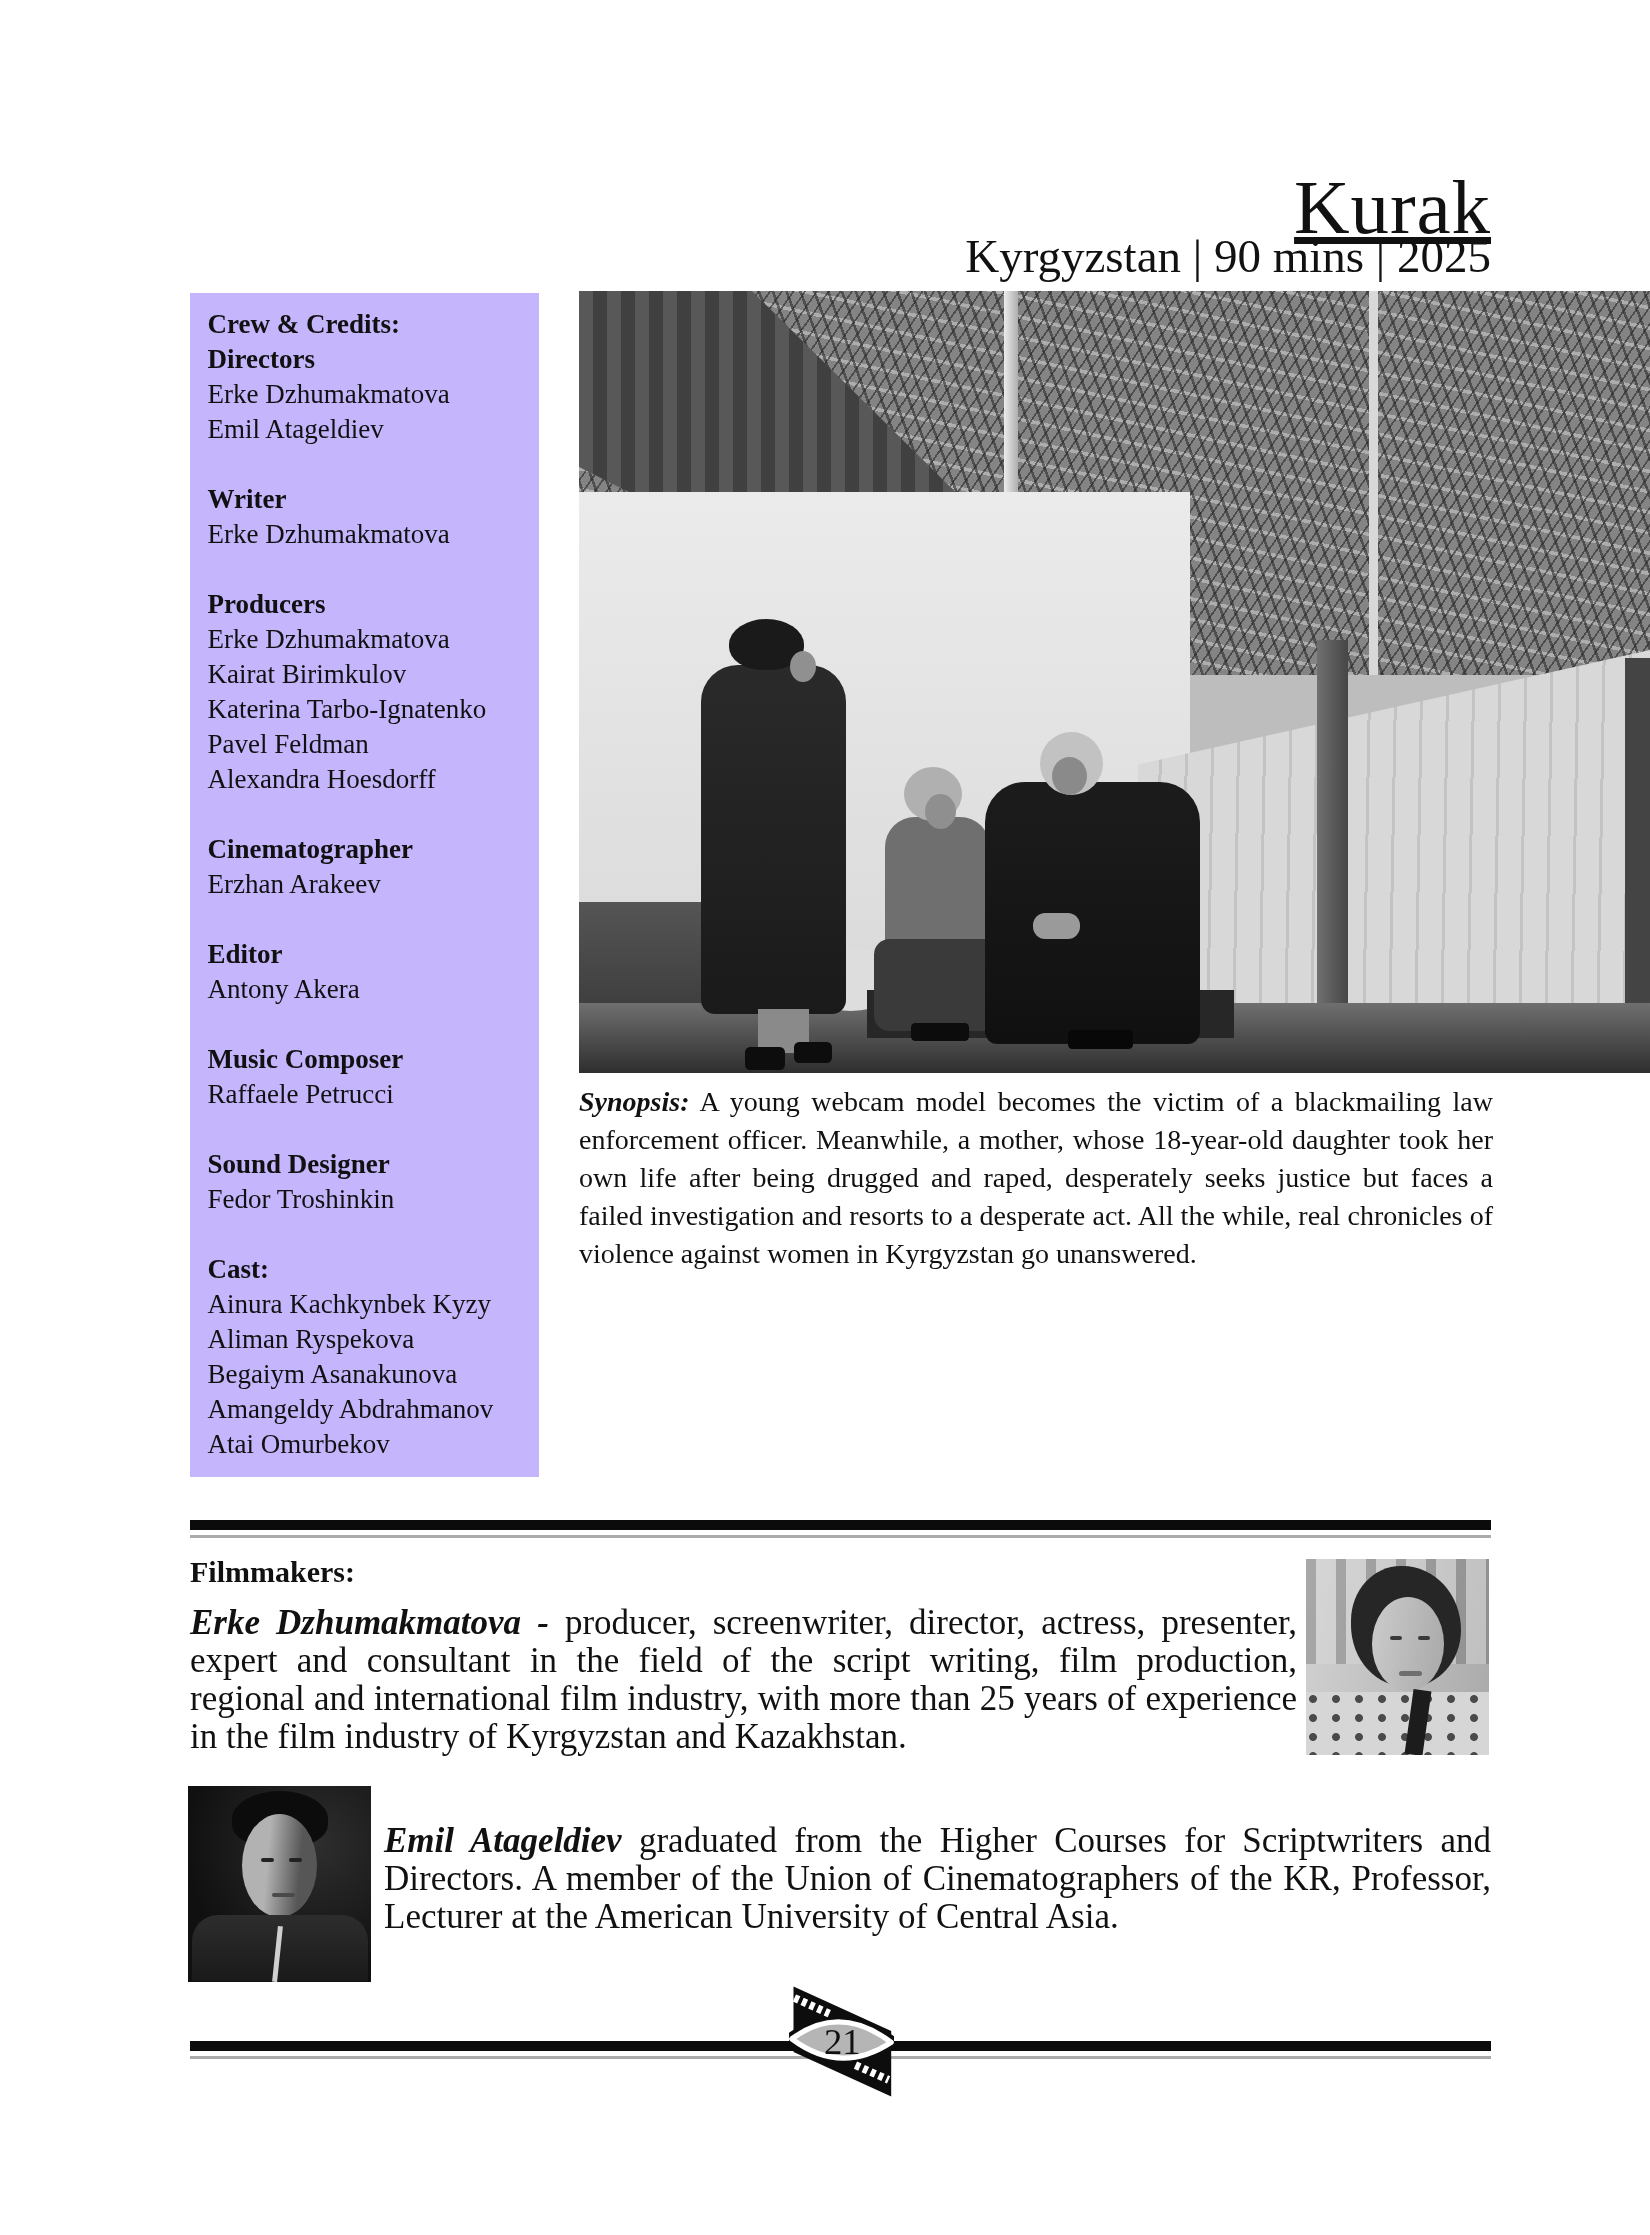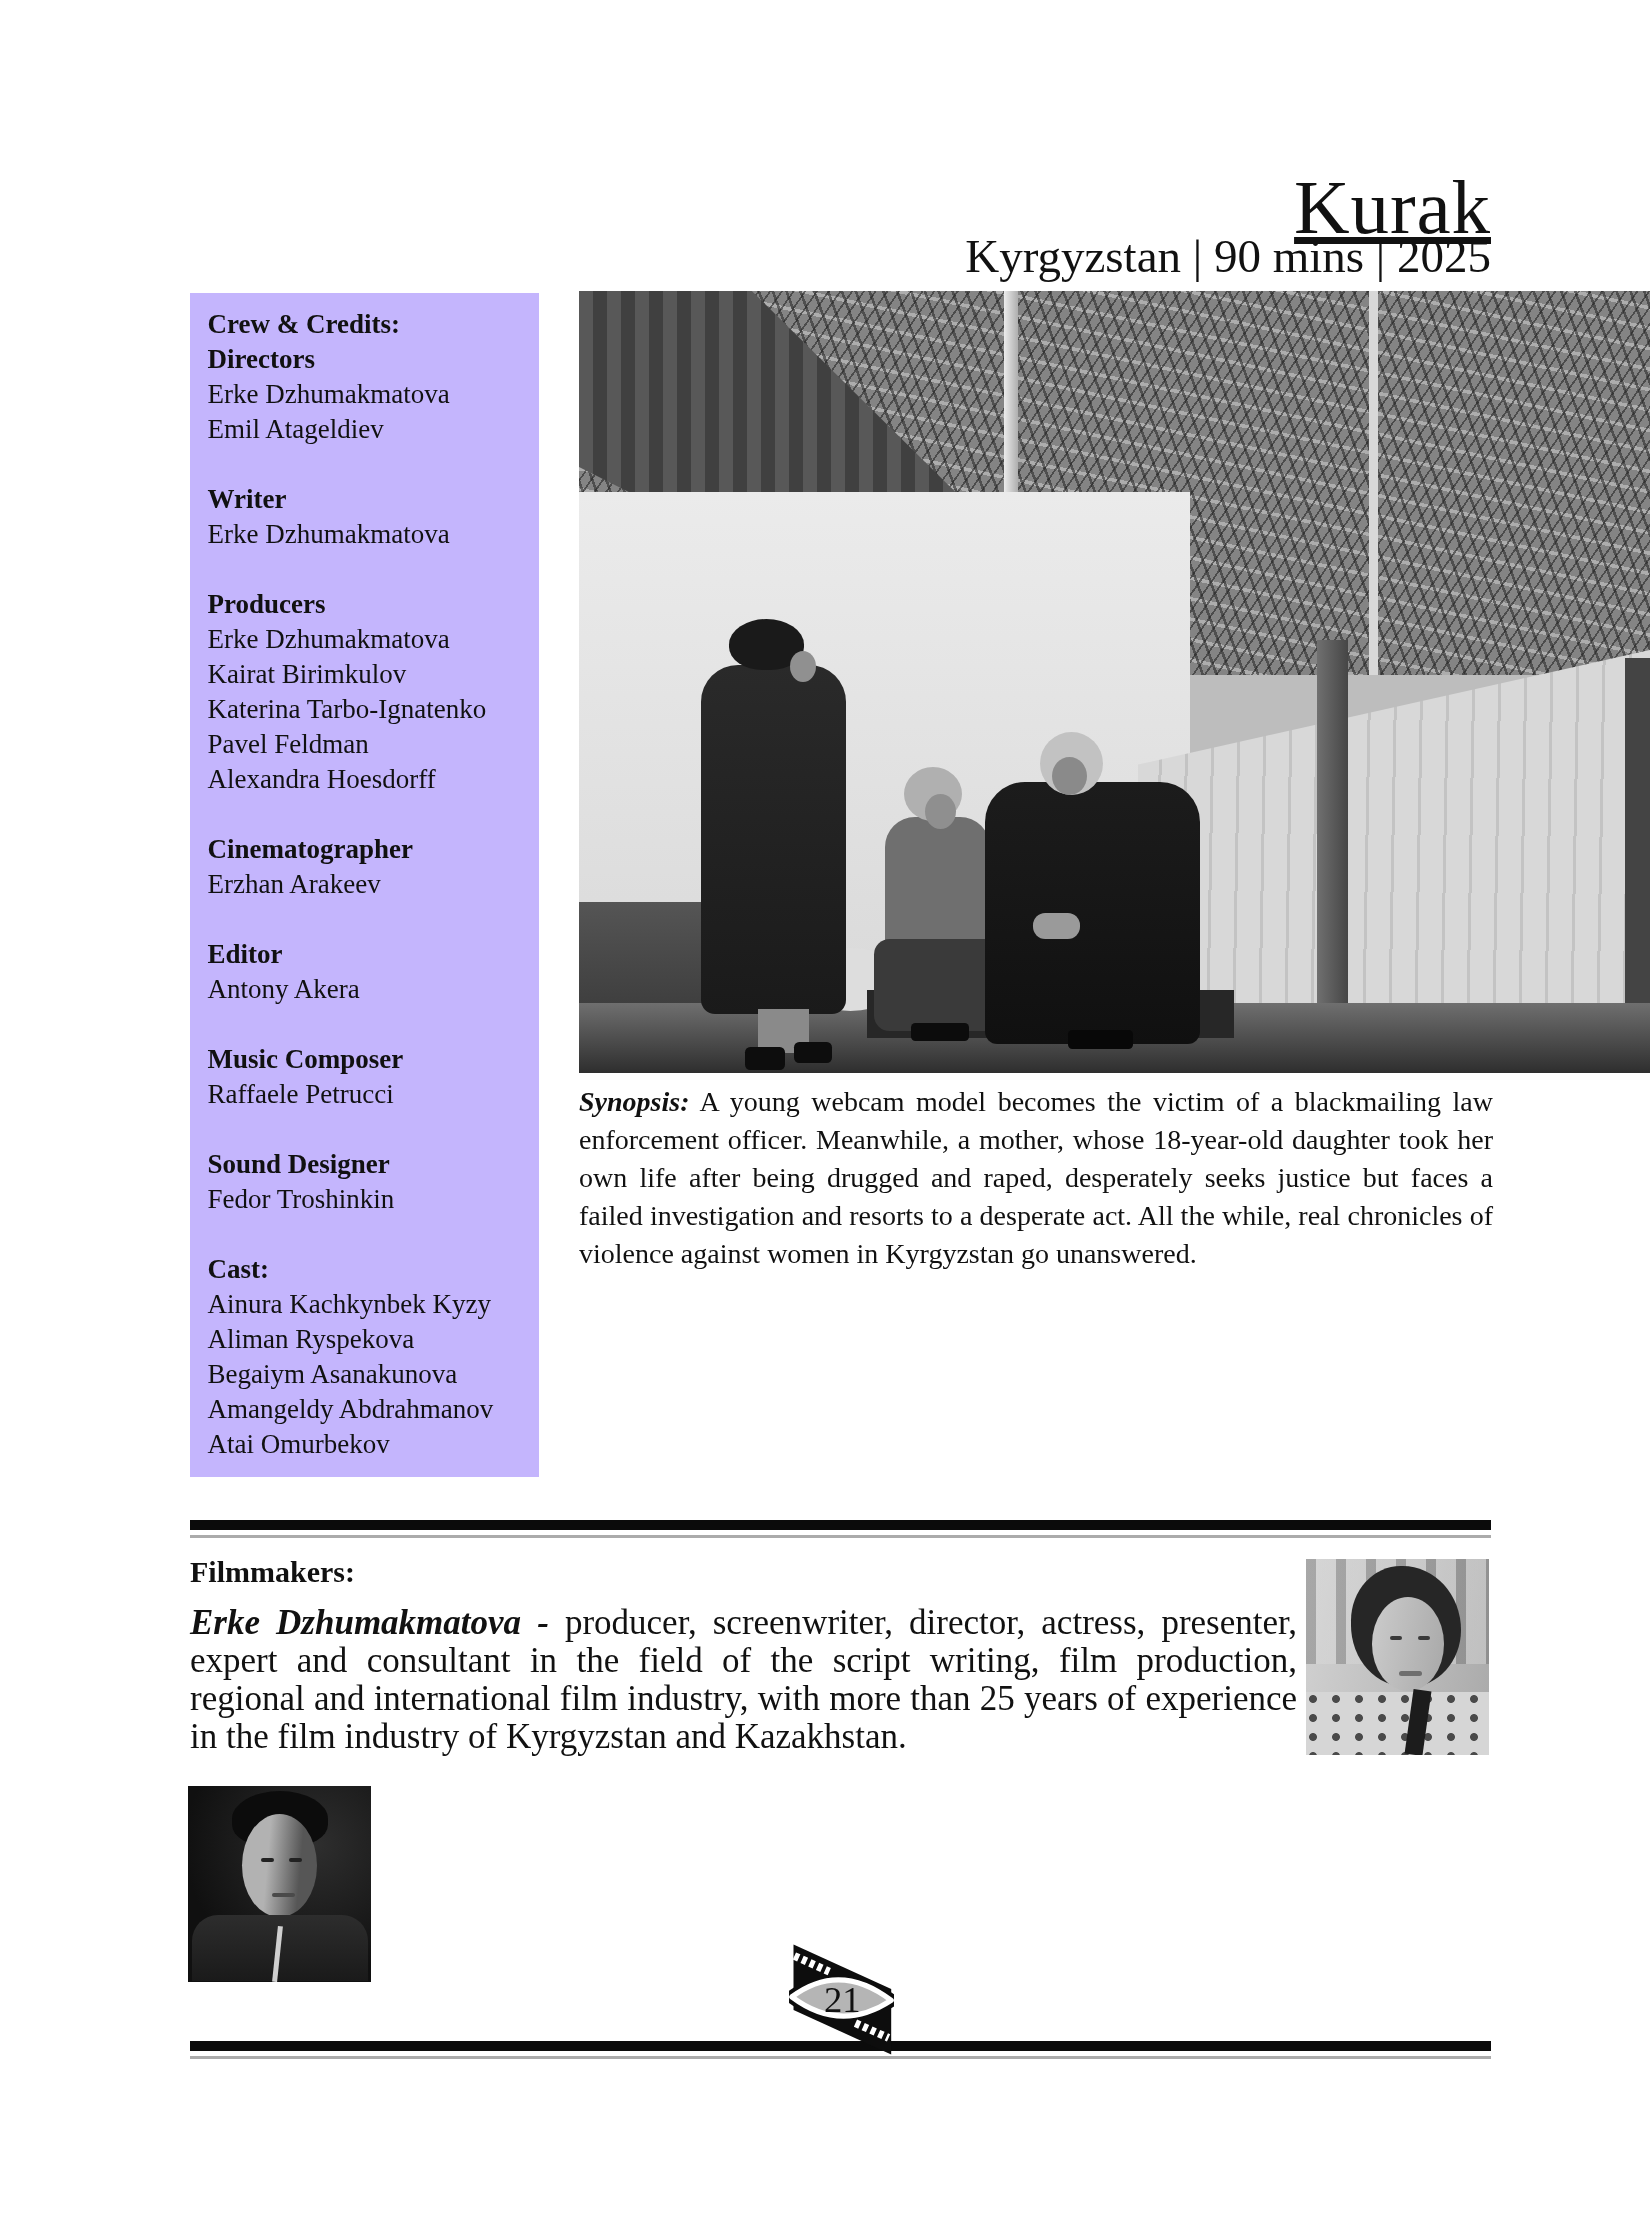--- a/index.html
+++ b/index.html
@@ -95,21 +95,21 @@
   .emil{left:188px;top:1786px;width:183px;height:196px;background:radial-gradient(circle at 70% 30%,#2e2e2e,#101010 70%);}
   .emil .hair{left:44px;top:5.2px;width:96px;height:56px;background:#0c0c0c;border-radius:50% 50% 40% 40%;}
   .emil .face{left:54px;top:28px;width:75px;height:103px;background:linear-gradient(95deg,#b2b2b2 35%,#565656 75%);border-radius:50%;}
   .emil .eye1{left:73px;top:72px;width:13px;height:4.4px;background:#222;border-radius:2.6px;}
   .emil .eye2{left:101px;top:72px;width:13px;height:4.4px;background:#222;border-radius:2.6px;}
   .emil .mouth{left:84px;top:107px;width:23px;height:4.4px;background:#4a4a4a;border-radius:2.6px;}
   .emil .jacket{left:3.5px;top:129px;width:176px;height:66px;background:linear-gradient(180deg,#2d2d2d,#1a1a1a);border-radius:26px 26px 0 0;}
   .emil .zip{left:87px;top:140px;width:5.2px;height:56px;background:#cfcfcf;transform:rotate(6deg);}
 
   
-  .pageno{position:absolute;left:789px;top:1942px;width:105px;height:116px;}
+  .pageno{position:absolute;left:789px;top:1984px;width:105px;height:116px;}
   .pageno svg{display:block;}
 </style>
 </head>
 <body>
 
 <div class="page">
 
   <div class="title">Kurak</div>
   <div class="subtitle">Kyrgyzstan | 90 mins | 2025</div>
 
@@ -212,20 +212,21 @@
   <div class="portrait emil">
     <div class="hair"></div>
     <div class="face"></div>
     <div class="eye1"></div>
     <div class="eye2"></div>
     <div class="mouth"></div>
     <div class="jacket"></div>
     <div class="zip"></div>
   </div>
 
+  <p class="bio bio-emil"><span class="b">Emil Atageldiev</span> <span>graduated from the Higher Courses for Scriptwriters and Directors. A member of the Union of Cinematographers of the KR, Professor, Lecturer at the American University of Central Asia.</span></p>
 
   <div class="rule rule-2"></div>
   <div class="rule-sub rule-sub-2"></div>
 
   <div class="pageno">
     <svg width="105" height="116" viewBox="0 0 120 133" xmlns="http://www.w3.org/2000/svg">
       <path d="M3,63 Q58,22 117,67 Q59,105 3,63 Z" fill="none" stroke="#0d0d0d" stroke-width="15" stroke-linejoin="round"></path>
       <path d="M5,3 L117,54 L117,129 L5,78 Z" fill="#0d0d0d"></path>
       <line x1="6" y1="16" x2="46" y2="34" stroke="#ffffff" stroke-width="9" stroke-dasharray="5.5 4.2"></line>
       <line x1="76" y1="93" x2="114" y2="110" stroke="#ffffff" stroke-width="9" stroke-dasharray="5.5 4.2"></line>

